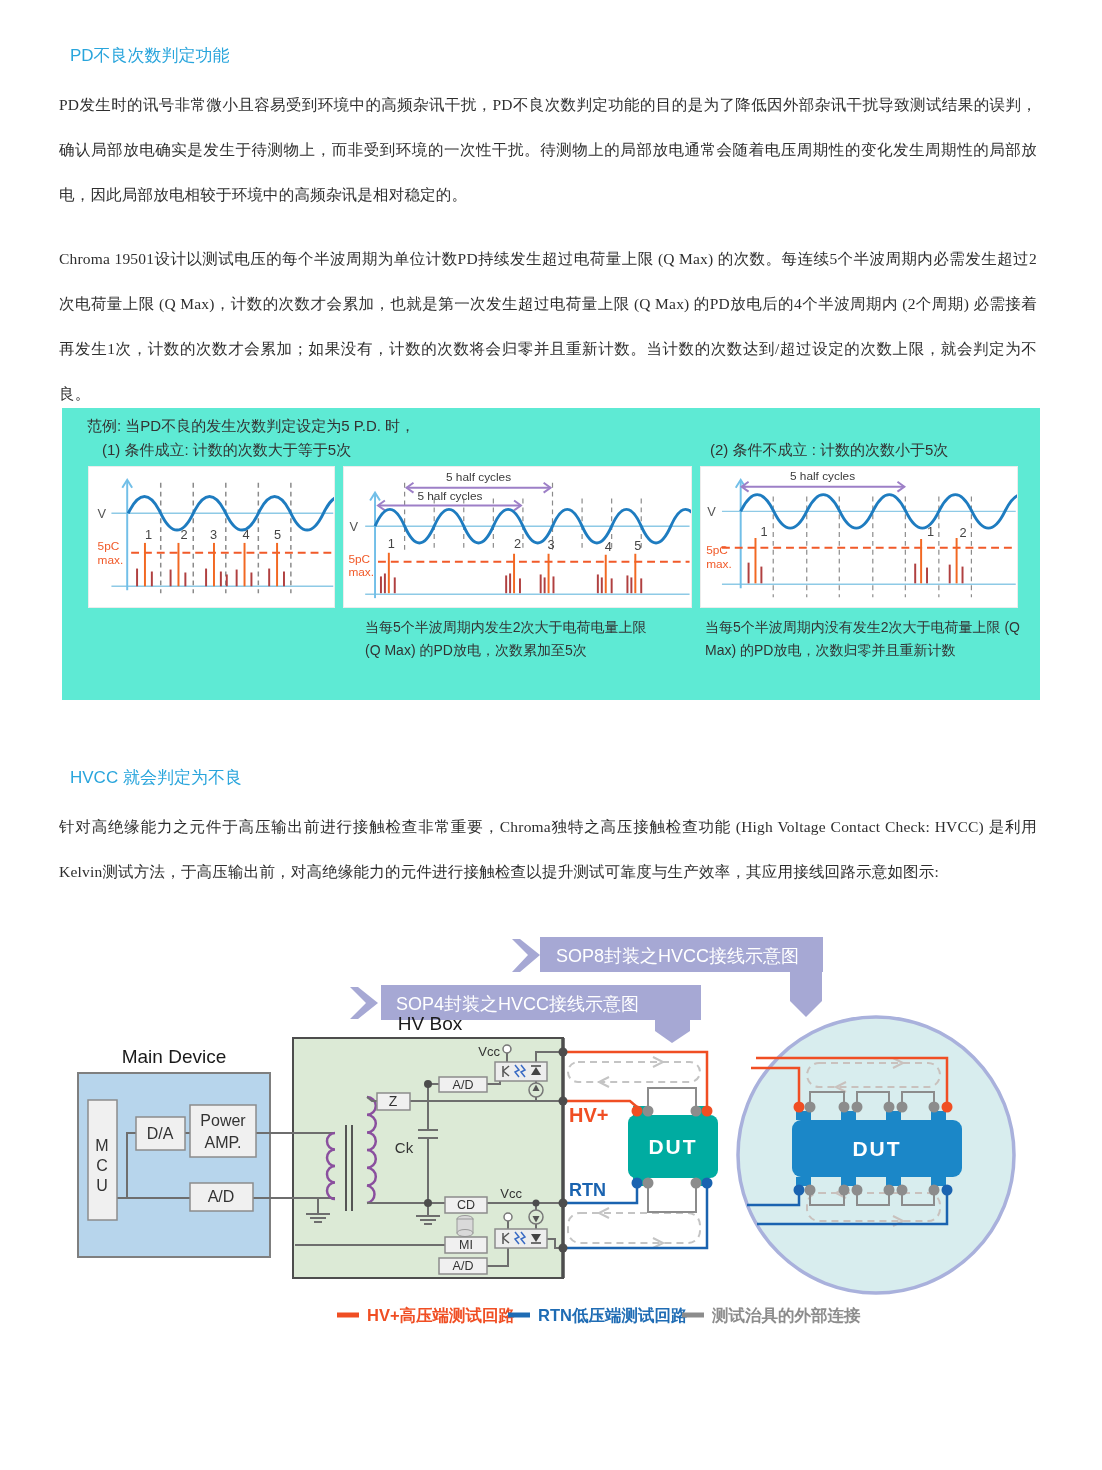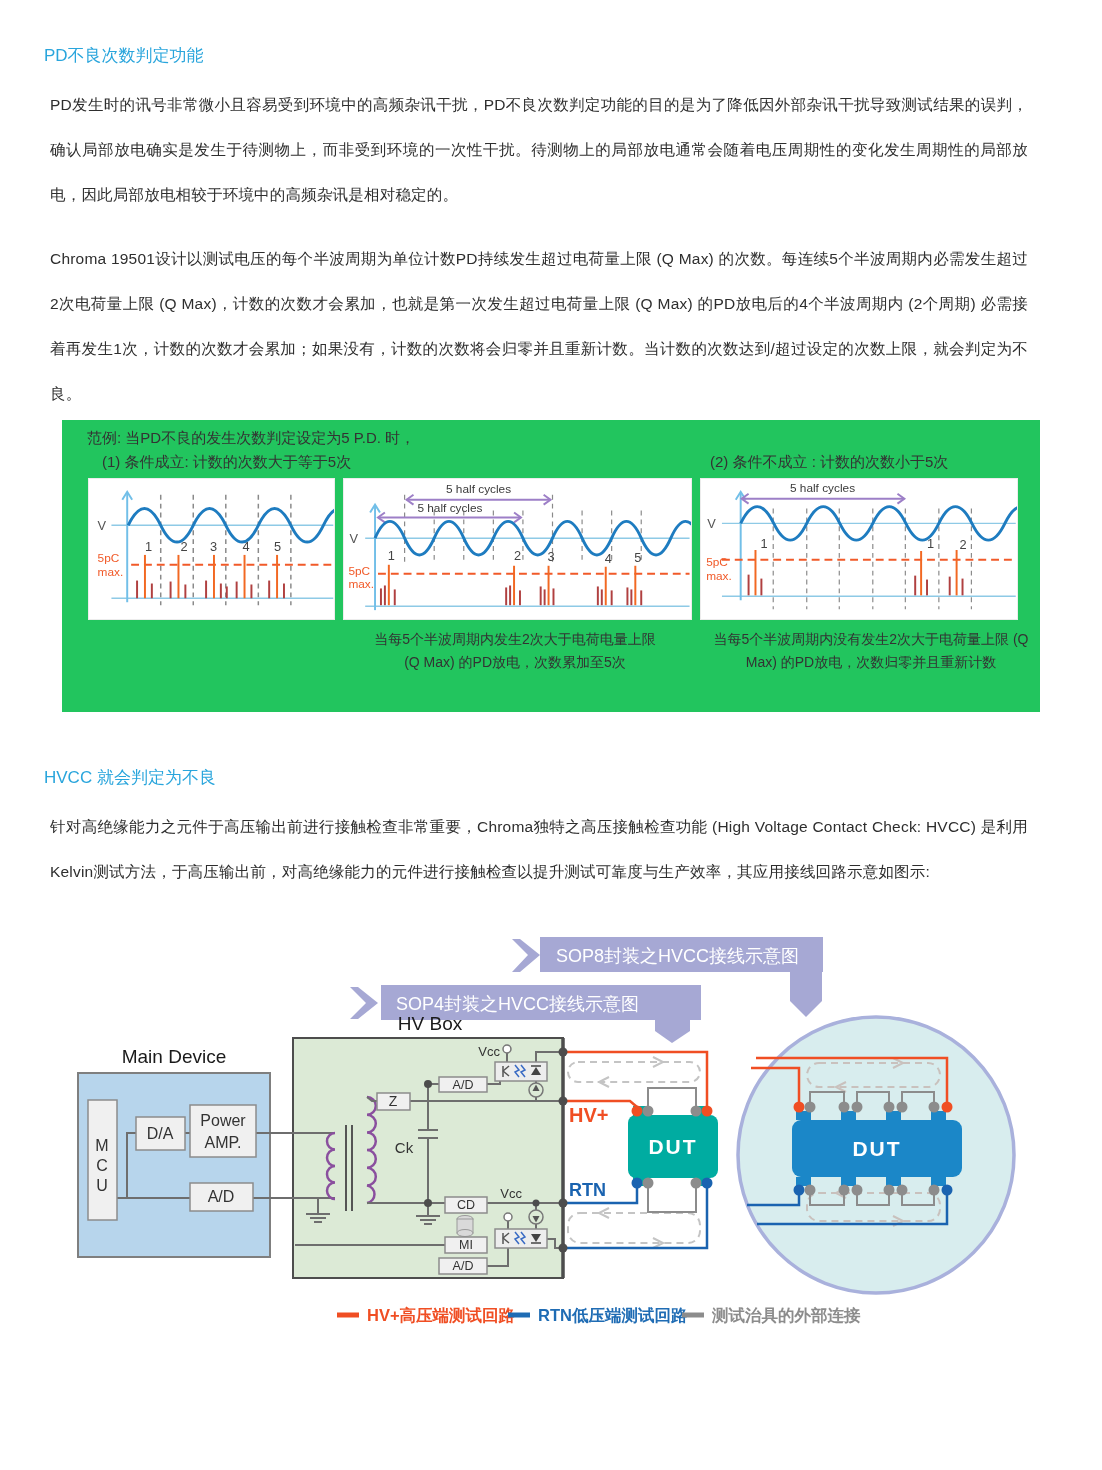--- a/index.html
+++ b/index.html
@@ -2,28 +2,28 @@
 <html><head>
 <meta charset="utf-8">
 <style>
   * { margin:0; padding:0; box-sizing:border-box; }
   html,body { background:#ffffff; }
   .page {
     position:relative; width:1102px; height:1470px; background:#fff;
     font-family:"Liberation Sans", sans-serif; color:#2e2e2e; overflow:hidden;
   }
   .sec-heading {
-    position:absolute; left:44px; font-size:17px; font-weight:500; color:#29a5dc;text-align:right;
+    position:absolute; left:70px; font-size:17px; font-weight:500; color:#29a5dc;text-align:right;
   }
   .body-para {
-    position:absolute; left:50px; width:978px; font-size:15.5px; line-height:45px;
-    text-align:justify; color:#2e2e2e; letter-spacing:0.2px;
+    position:absolute; left:59px; width:978px; font-size:15.5px; line-height:45px;
+    text-align:justify; color:#2e2e2e; letter-spacing:0.2px;font-family:Liberation Serif, serif;
   }
   .panel {
-    position:absolute; left:62px; top:420px; width:978px; height:292px; background:#22c55e;text-align:center;
+    position:absolute; left:62px; top:408px; width:978px; height:292px; background:#5eead4;
   }
   .panel-title { position:absolute; left:25px; top:9px; font-size:15px; color:#333; }
   .case-label { position:absolute; top:33px; font-size:15px; color:#333;margin-left:18px; }
   .wave-svg { position:absolute; background:#ffffff; border:1px solid #ececec; }
   .caption { position:absolute; top:208px; font-size:14px; line-height:23px; color:#333; }
   svg text { font-family:"Liberation Sans", sans-serif; }
   .circuit-svg { position:absolute; left:0; top:925px; }
 </style>
 </head>
 <body>

